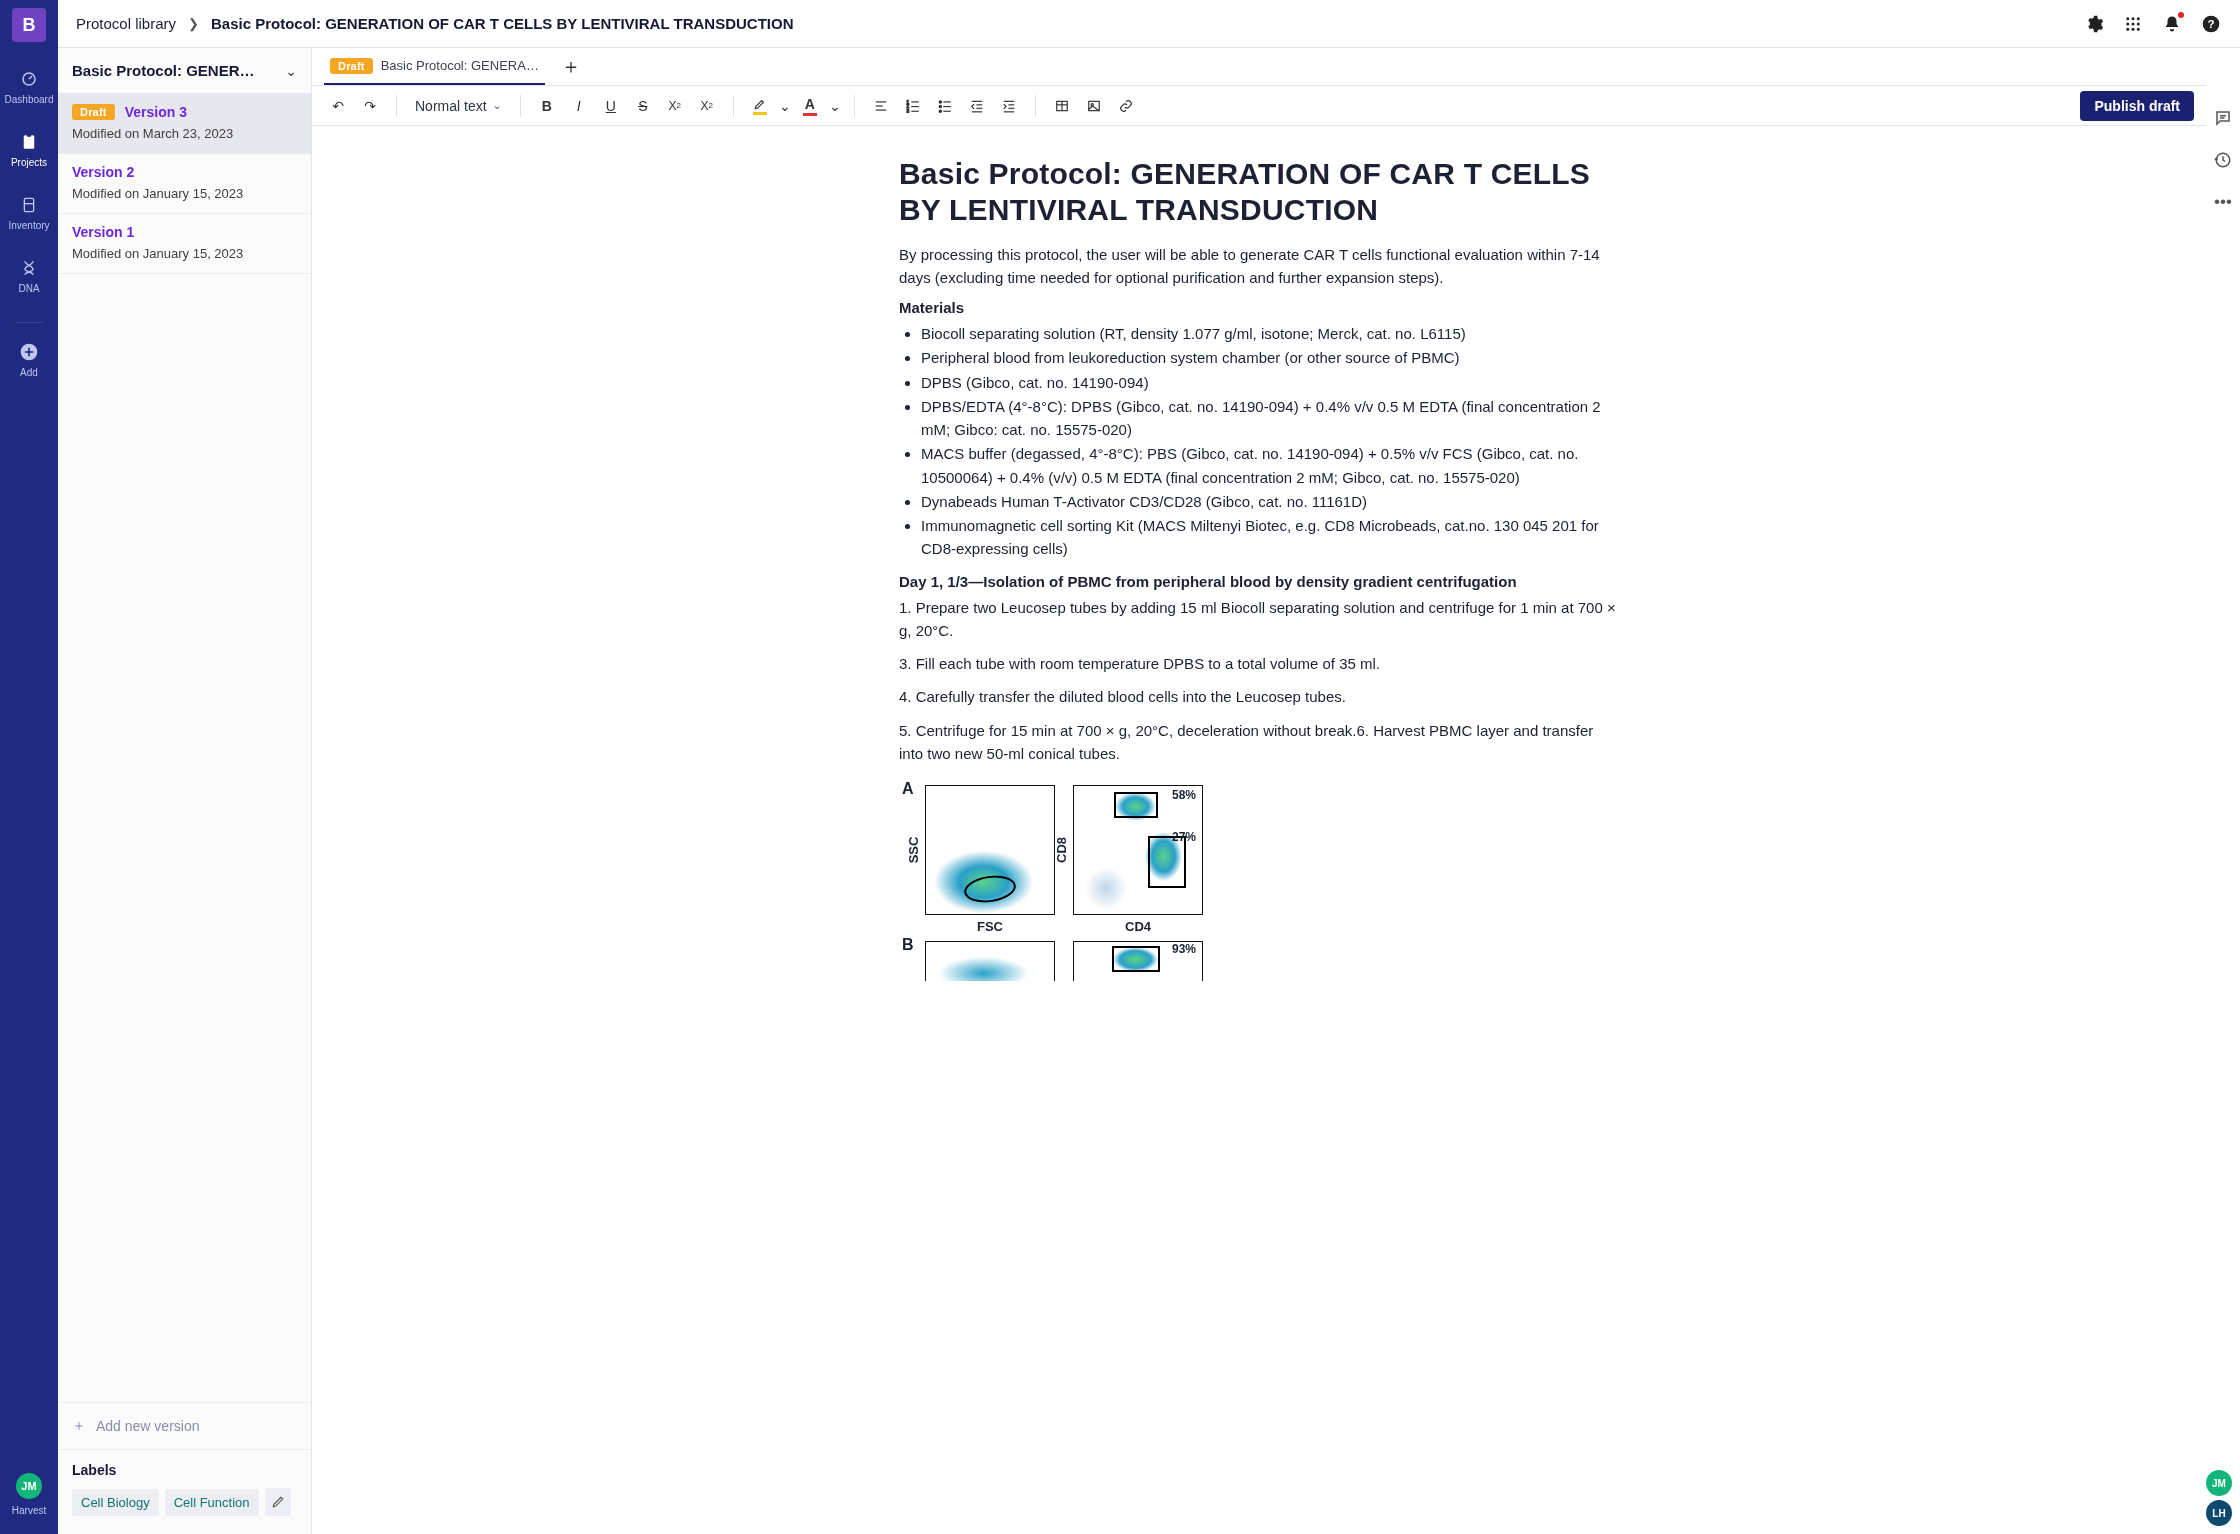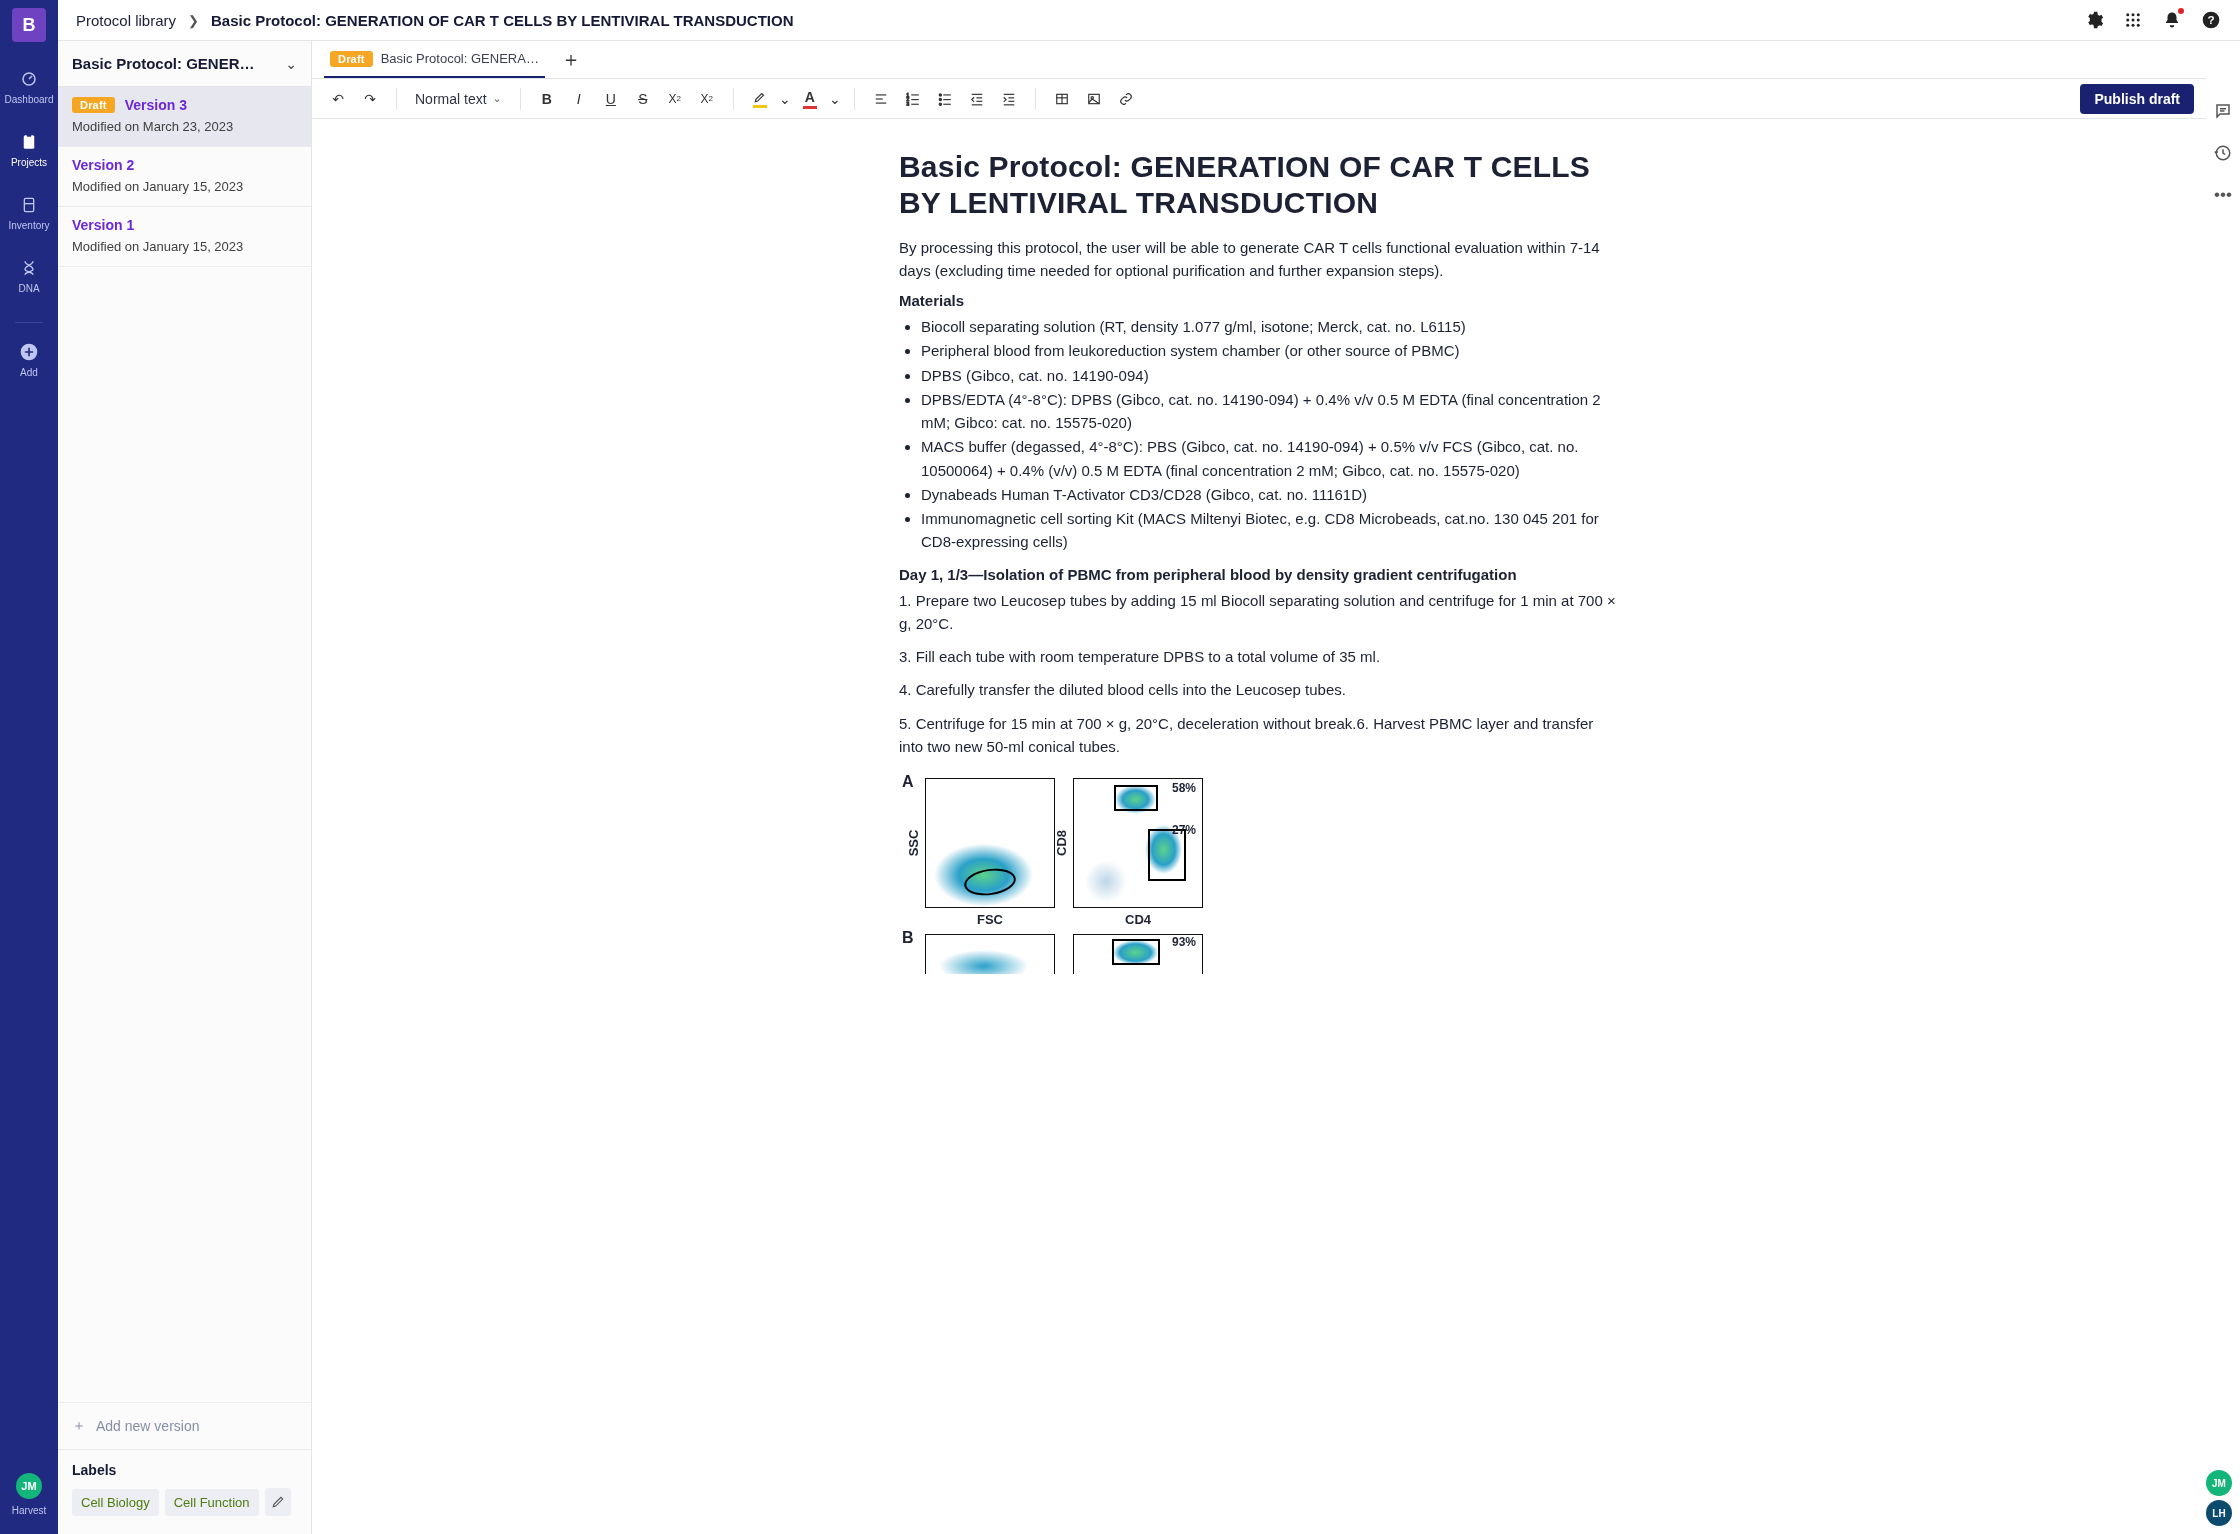--- a/index.html
+++ b/index.html
@@ -39,21 +39,21 @@
 .rail-avatar {
   width: 26px; height:26px; border-radius:50%;
   background:#14b57a; color:#fff; font-size:11px; font-weight:600;
   display:flex; align-items:center; justify-content:center;
 }
 .rail-acc-label { font-size:10px; color:#bfc6f0; margin-top:6px; margin-bottom:10px; }
 
 
 .main { flex:1; display:flex; flex-direction:column; }
 .topbar {
-  height: 41px;
+  height: 48px;
   border-bottom: 1px solid #e3e4e8;
   display:flex; align-items:center;
   padding: 0 18px;
   gap: 3px;
 }
 .breadcrumb { display:flex; align-items:center; gap:12px; font-size:15px; }
 .breadcrumb .crumb-link { color:#1b1f3a; font-weight:500; cursor:pointer; }
 .breadcrumb .chev { color:#555; font-size:13px; }
 .breadcrumb .crumb-current { font-weight:700; color:#151935; }
 .topbar-spacer { flex:1; }
@@ -86,21 +86,21 @@
   background:#f5a623; color:#fff; font-size:11px; font-weight:700;
   padding: 2px 8px; border-radius:3px; letter-spacing:.2px;
 }
 .version-title { font-weight:700; font-size:14px; color:#6d28d9; }
 .version-sub { color:#404040; font-size:13px; margin-top:6px; }
 .versions-spacer{ flex:1; }
 .add-version { display:flex; align-items:center; gap:10px; padding:14px; color:#888ea6; font-size:14px; cursor:pointer; border-top:1px solid #ececef;}
 .labels-section { padding: 12px 14px 18px; border-top:1px solid #ececef;}
 .labels-section .h { font-weight:700; font-size:14px; color:#161a34; margin-bottom:10px;}
 .chips { display:flex; gap:6px; align-items:center; }
-.chip { background:#edeef4; color:#4d7c0f; font-size:13px; padding:6px 9px; border-radius:3px;}
+.chip { background:#edeef4; color:#0f766e; font-size:13px; padding:6px 9px; border-radius:3px;}
 .chip-edit { width:26px;height:28px; display:flex;align-items:center;justify-content:center; background:#edeef4; border-radius:3px; cursor:pointer;}
 
 
 .editor-col { flex:1; display:flex; flex-direction:column; position:relative; }
 
 .tabs-row {
   height:38px; display:flex; align-items:center;
   padding: 0 12px; border-bottom:1px solid #e3e4e8; gap:10px;
 }
 .tab {

